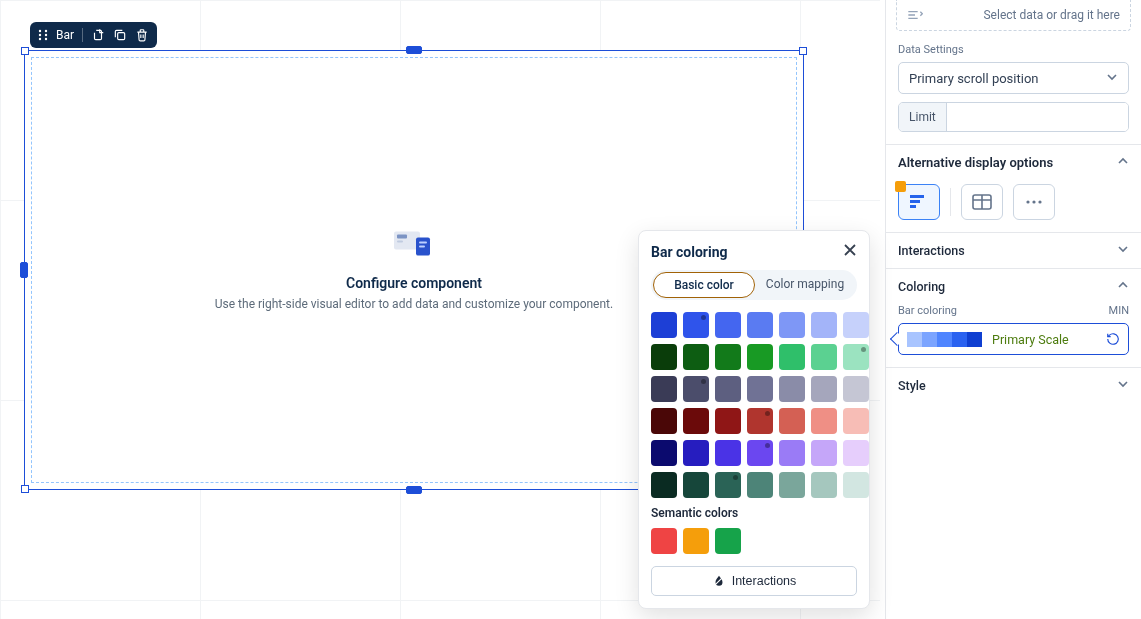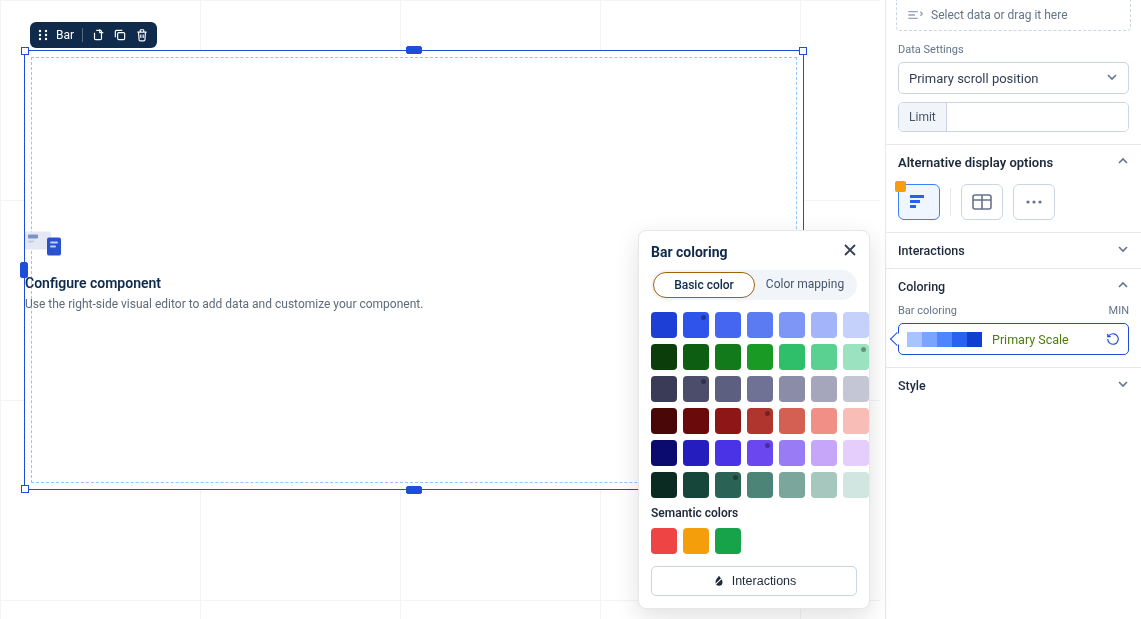--- a/index.html
+++ b/index.html
@@ -78,20 +78,21 @@
     .h-br { right: -4px; bottom: -4px; }
     .h-tm { left: 50%; top: -5px; margin-left: -8px; width: 16px; height: 8px; border-radius: 2px; background:#1d4ed8; }
     .h-bm { left: 50%; bottom: -5px; margin-left: -8px; width: 16px; height: 8px; border-radius: 2px; background:#1d4ed8; }
     .h-lm { left: -5px; top: 50%; margin-top: -8px; width: 8px; height: 16px; border-radius:2px; background:#1d4ed8; }
     .h-rm { right: -5px; top: 50%; margin-top: -8px; width: 8px; height: 16px; border-radius:2px; background:#1d4ed8; }
     
     .component-empty {
       position: absolute;
       left: 0; right: 0; top: 50%;
       transform: translateY(-50%);
+      text-align: center;
     }
     .component-empty .icon-wrap { margin-bottom: 14px; }
     .component-empty .title {
       font-size: 14px; font-weight: 600; color: #0f2a4a; margin-bottom: 6px;
     }
     .component-empty .subtitle {
       font-size: 12px; color: #5d6b7a;
     }
     
     
@@ -107,20 +108,21 @@
     .rp-inner { padding: 0; }
     .rp-dashed-box {
       margin: 0 10px 0 10px;
       border: 1px dashed #cbd5e1;
       border-top: none;
       border-radius: 0 0 4px 4px;
       padding: 8px 10px;
       display: flex; align-items: center; gap: 8px;
       color: #64748b;
       font-size: 12px;
+      justify-content: space-between;
     }
     .rp-section-label {
       font-size: 11px; color: #64748b; margin: 12px 12px 6px 12px;
     }
     .rp-checkbox-row {
       display: flex; align-items: center; gap: 8px;
       margin: 4px 12px 10px 12px;
       font-size: 13px; color: #1e293b;
     }
     .rp-checkbox {

